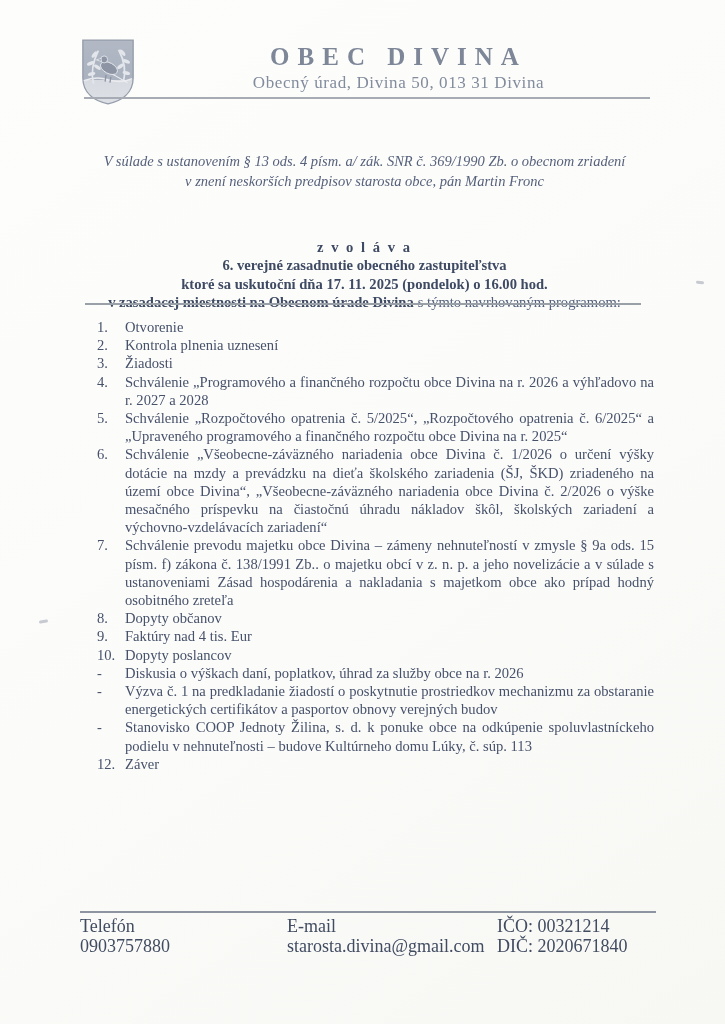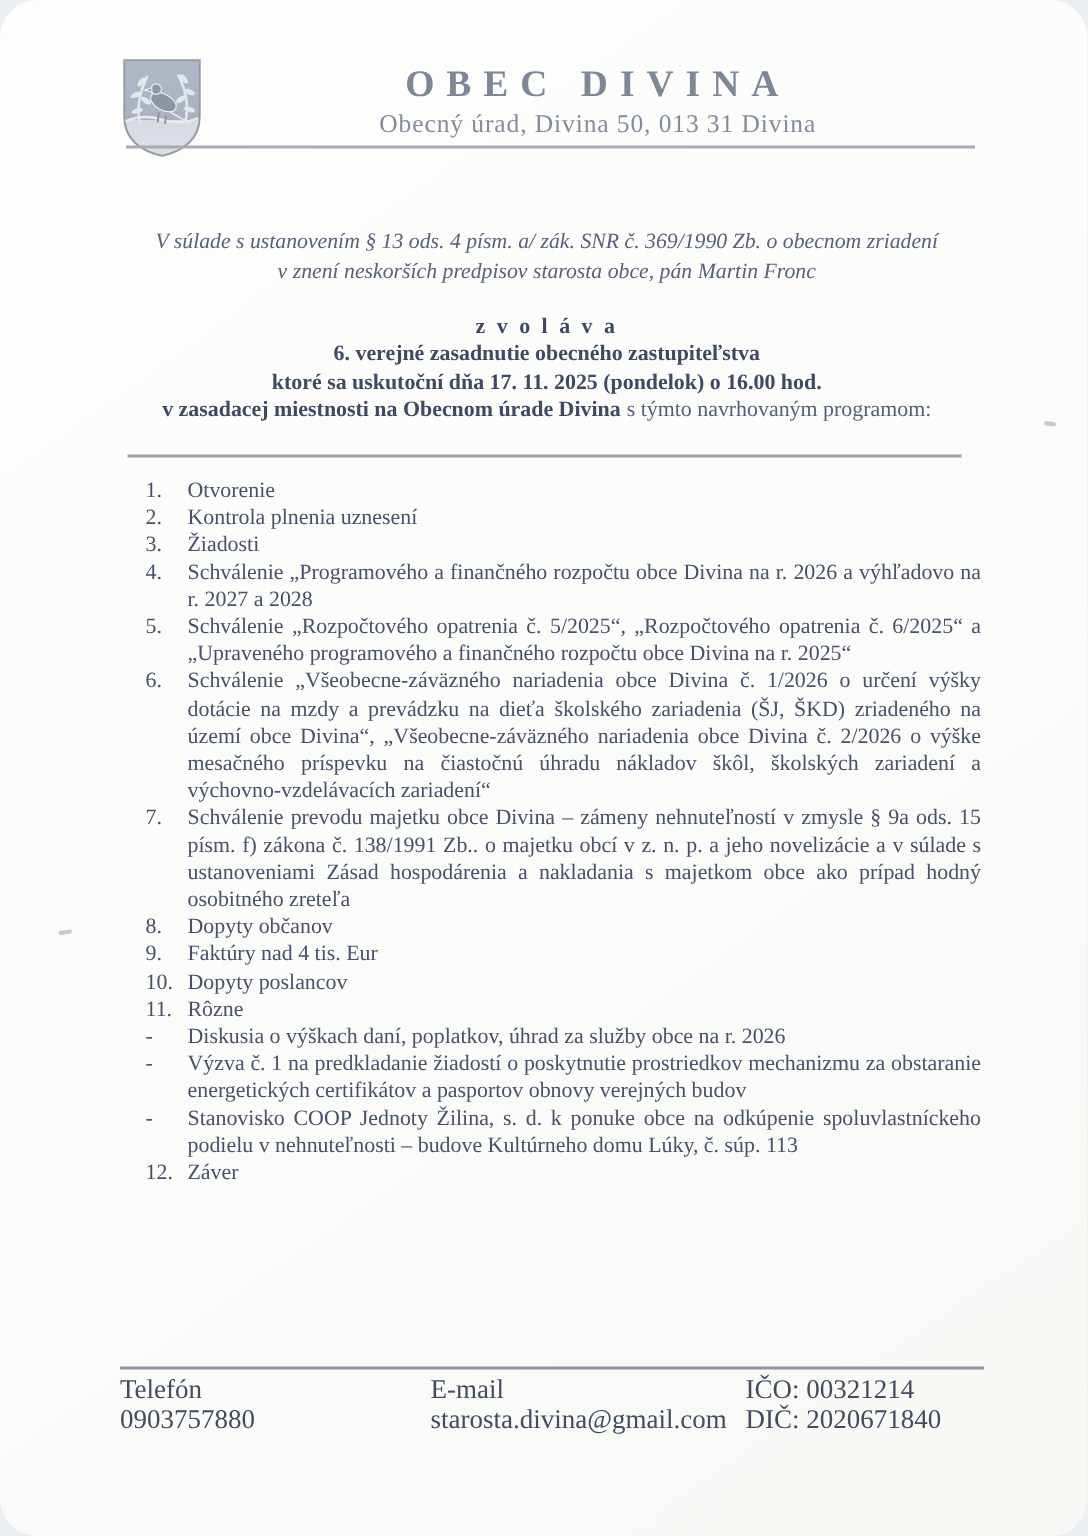--- a/index.html
+++ b/index.html
@@ -5,21 +5,20 @@
 <style>
   html,body { margin:0; padding:0; background:#eceff1; }
   .page {
     position:relative;
     width:725px; height:1024px;
     margin:0 auto;
     background:linear-gradient(145deg,#fdfdfc 0%,#fbfbf9 55%,#f7f7f4 100%);
     font-family:"Liberation Serif","DejaVu Serif",serif;
     color:#46516a;
     overflow:hidden;
-    border-radius:25px;
   }
 
   
   .crest { position:absolute; left:79px; top:37px; width:58px; height:70px; }
   .org-name {
     position:absolute; top:43px; left:140px; right:68px;
     text-align:center; font-size:25px; font-weight:bold;
     letter-spacing:8px; color:#7d8798; white-space:nowrap;
   }
   .org-address {
@@ -37,21 +36,21 @@
     text-align:center; font-style:italic;
     font-size:14.5px; line-height:20px; color:#56617b;
   }
 
   
   .convocation {
     position:absolute; top:209px; left:60px; right:56px;
     text-align:center; font-size:14.6px; line-height:18.3px;
     font-weight:bold; color:#3e4a63;
   }
-  .conv-verb { letter-spacing:2px; }
+  .conv-verb { letter-spacing:2px;margin-top:29px; }
   .conv-italic { font-weight:normal; color:#53607c; margin-left:4px; }
   .mid-rule {
     position:absolute; top:303px; left:85px; width:556px; height:1.5px;
     background:#9aa0a8;
   }
 
   
   .agenda {
     position:absolute; top:318px; left:97px; width:557px;
     font-size:14.6px; line-height:18.2px; color:#46516a;
@@ -174,24 +173,20 @@
       </div>
     <div class="item">
         <span class="marker">9.</span>
         <span class="text">Faktúry nad 4 tis. Eur</span>
       </div>
     <div class="item">
         <span class="marker">10.</span>
         <span class="text">Dopyty poslancov</span>
       </div>
     <div class="item">
-        <span class="marker">11.</span>
-        <span class="text">Rôzne</span>
-      </div>
-    <div class="item">
         <span class="marker">-</span>
         <span class="text">Diskusia o výškach daní, poplatkov, úhrad za služby obce na r. 2026</span>
       </div>
     <div class="item">
         <span class="marker">-</span>
         <span class="text">Výzva č. 1 na predkladanie žiadostí o poskytnutie prostriedkov mechanizmu za obstaranie energetických certifikátov a pasportov obnovy verejných budov</span>
       </div>
     <div class="item">
         <span class="marker">-</span>
         <span class="text">Stanovisko COOP Jednoty Žilina, s. d. k ponuke obce na odkúpenie spoluvlastníckeho podielu v nehnuteľnosti – budove Kultúrneho domu Lúky, č. súp. 113</span>

